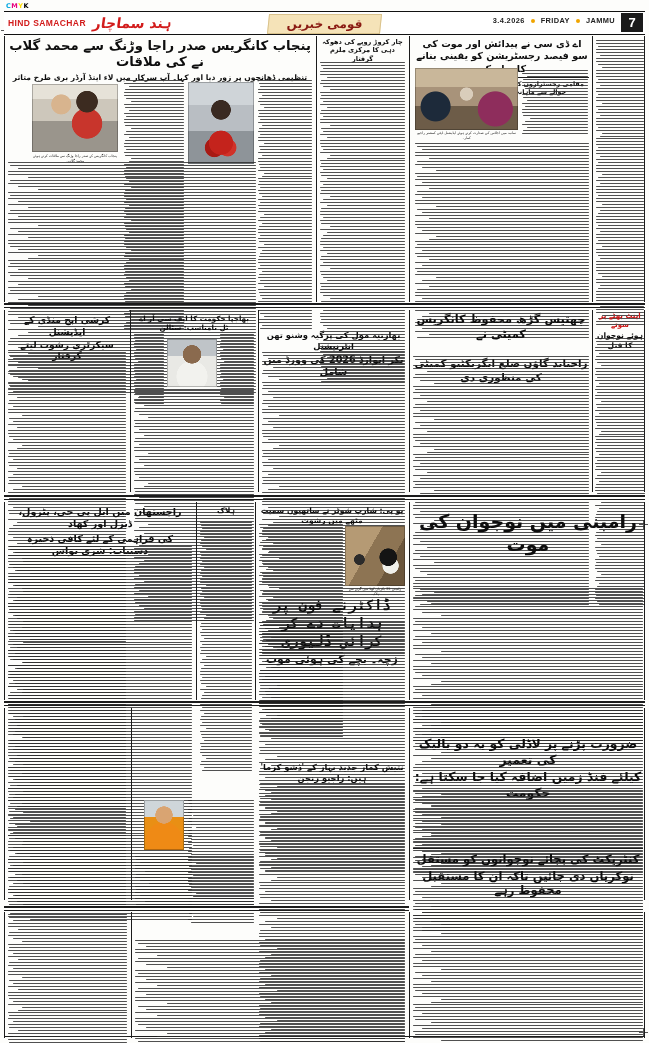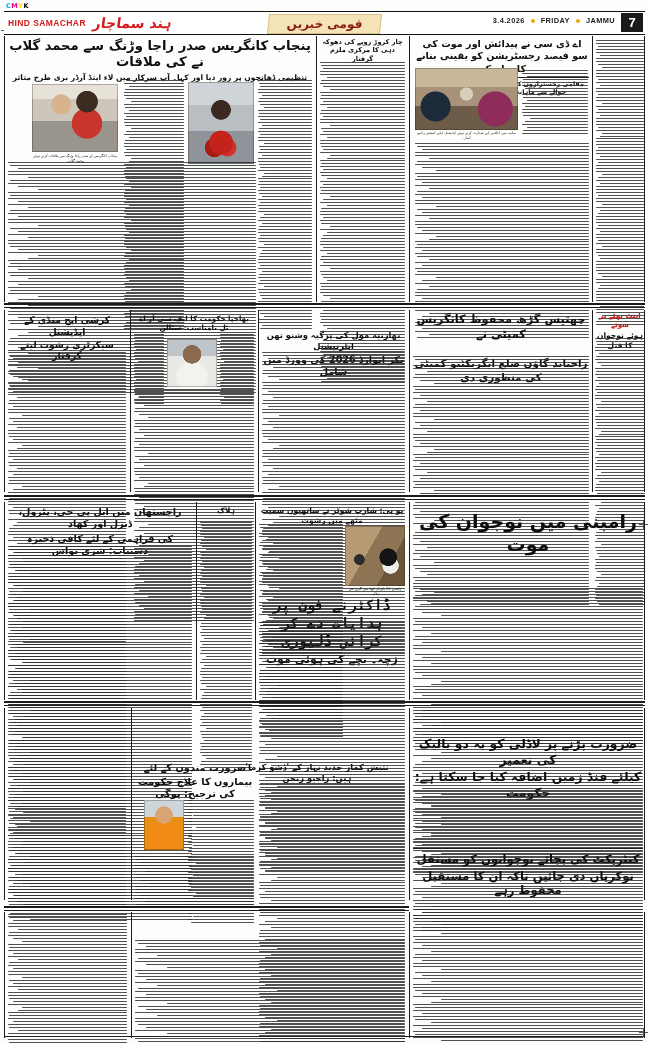--- a/index.html
+++ b/index.html
@@ -1871,24 +1871,20 @@
       <i class="s2"></i>
       <i class="s3"></i>
     <i class="s1"></i>
       <i class="s5"></i>
       <i class="s2"></i>
       <i class="s1"></i>
       <i class="s4"></i>
       <i class="s3"></i>
   </div>
 
-  <div class="col" style="left:135px;top:762px;width:120px;">
-    <div class="hl" style="font-size:9.8px;">ضرورت مندوں کے لئے</div>
-    <div class="hl" style="font-size:9.8px;margin-top:1px;">بیماروں کا علاج حکومت کی ترجیح: یوگی</div>
-  </div>
   <div class="photo p-yogi" style="left:144px;top:800px;width:40px;height:50px;">
       <span class="fr"></span>
     </div>
   <div class="fake" style="left:188px;top:800px;width:66px;">
     <i class="s1"></i>
       <i class="s3"></i>
       <i class="s2"></i>
       <i class="s5"></i>
       <i class="s1"></i>
       <i class="s4"></i>
@@ -1943,21 +1939,21 @@
       <i class="s1"></i>
       <i class="s3"></i>
     <i class="s5"></i>
       <i class="s2"></i>
       <i class="s1"></i>
       <i class="s4"></i>
       <i class="s3"></i>
       <i class="s1"></i>
   </div>
 
-  <div class="col" style="left:244px;top:762px;width:146px;">
+  <div class="col" style="left:259px;top:762px;width:146px;">
     <div class="hl" style="font-size:8.4px;">نتیش کمار جدید بہار کے 'ڈشو کرما' ہیں: راجیو رنجن</div>
   </div>
   <div class="fake" style="left:259px;top:784px;width:146px;">
     <i class="s1"></i>
       <i class="s3"></i>
       <i class="s2"></i>
       <i class="s5"></i>
       <i class="s1"></i>
       <i class="s4"></i>
     <i class="s3"></i>

